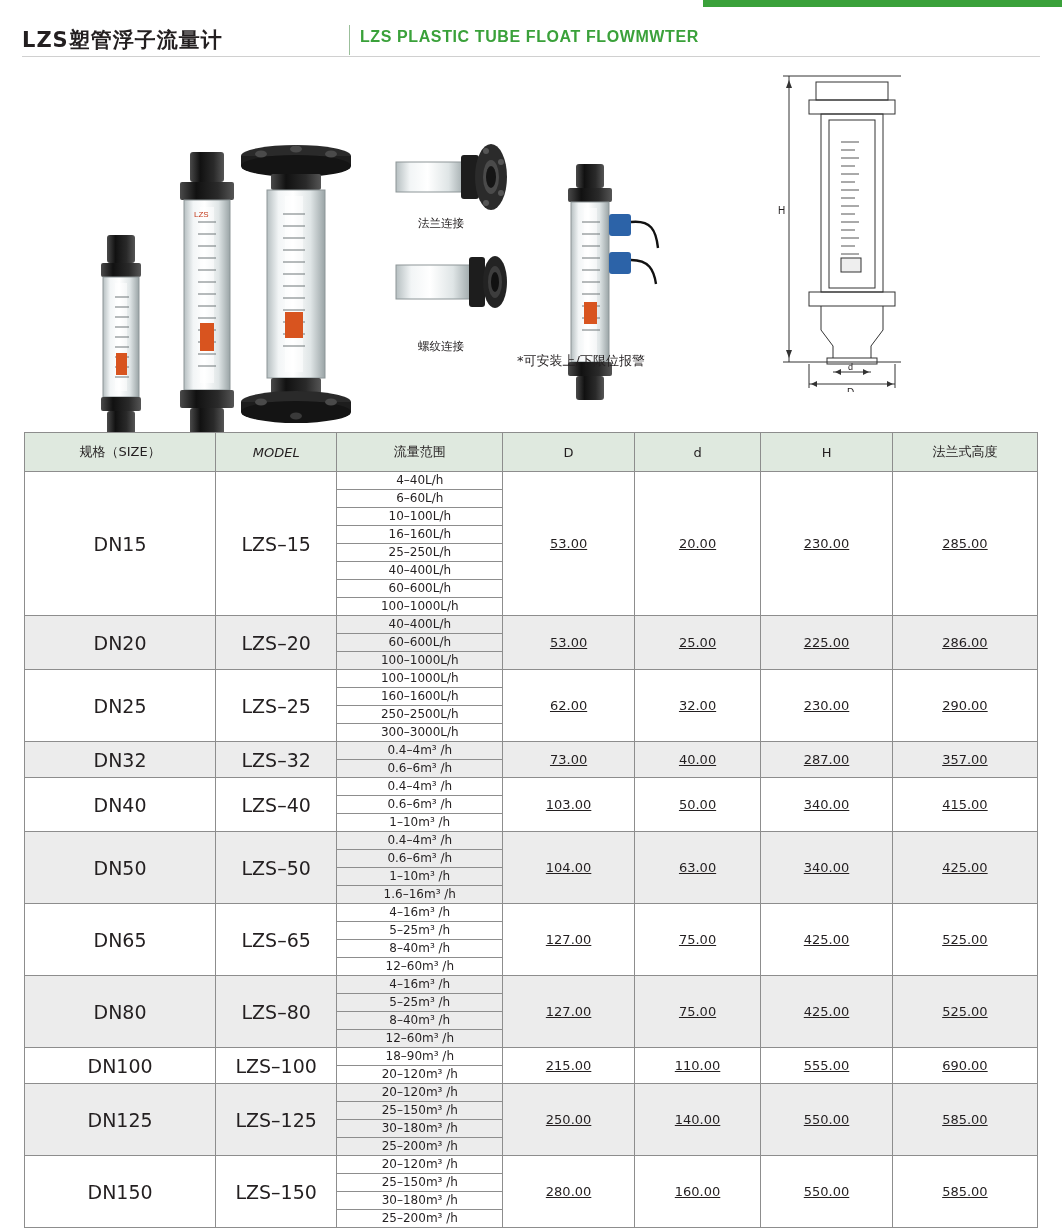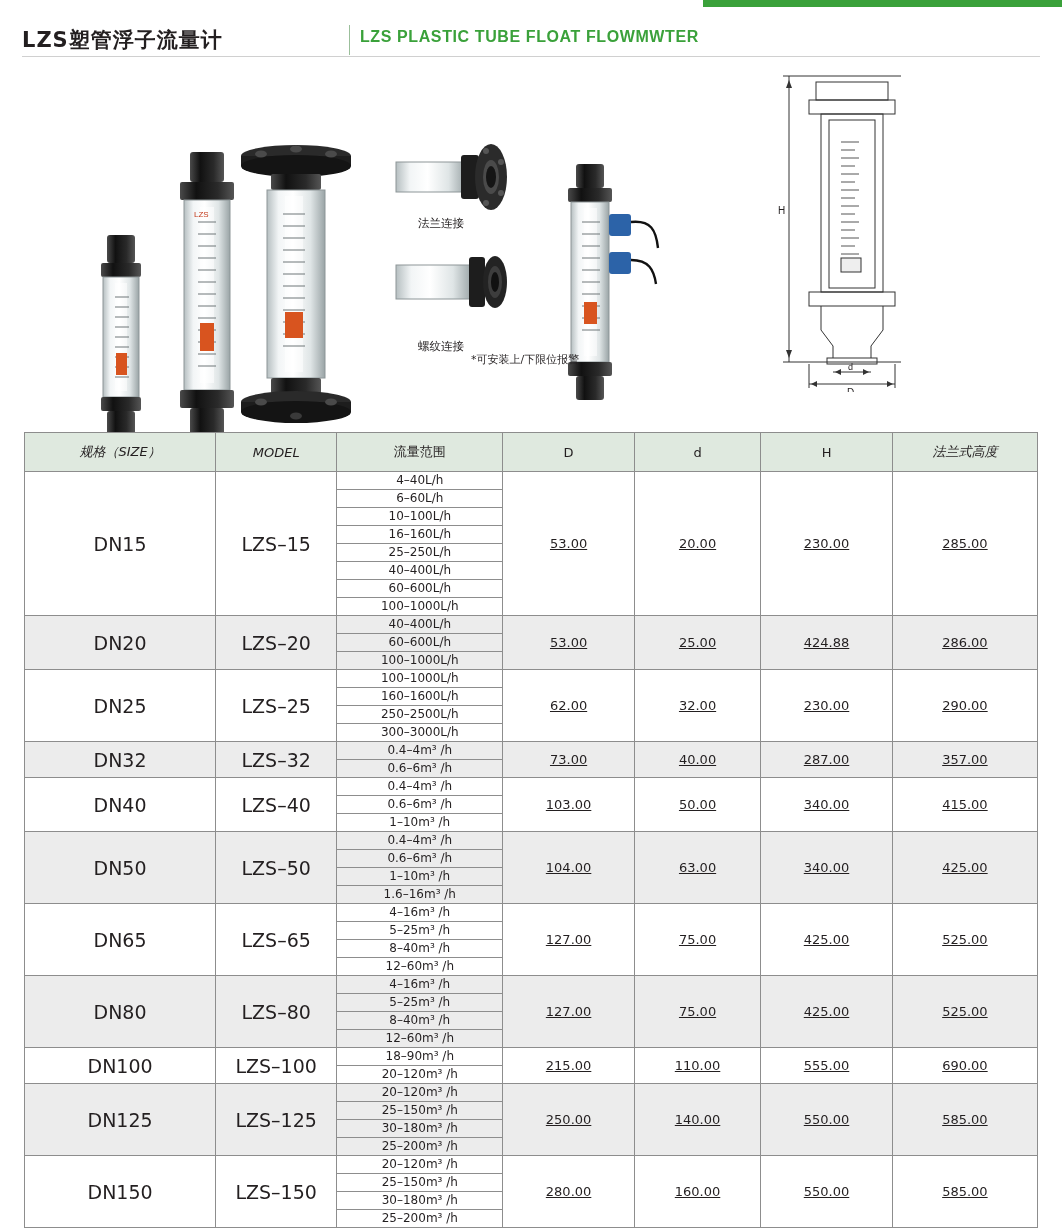--- a/index.html
+++ b/index.html
@@ -40,21 +40,21 @@
   }
 
   
   .photos{position:absolute;left:16px;top:62px;width:862px;height:340px;}
 
   .cap-lbl{
     position:absolute;font-size:11.5px;color:#231f20;text-align:center;width:140px;
     font-family:"DejaVu Sans","Liberation Sans",sans-serif;
   }
   .note-lbl{
-    position:absolute;font-size:11px;color:#231f20;width:220px;
+    position:absolute;font-size:13px;color:#231f20;text-align:center;width:220px;
     font-family:"DejaVu Sans","Liberation Sans",sans-serif;
   }
 
   
   table.spec{
     position:absolute;left:24px;top:432px;
     border-collapse:collapse;
     width:1014px;
     font-size:12.5px;
     font-family:"DejaVu Sans","Liberation Sans",sans-serif;
@@ -70,27 +70,27 @@
     height:38px;
     font-weight:normal;
     font-size:13px;
   }
   td.grp{font-size:19px;}
   td.flow{
     height:17px;line-height:17px;font-size:12px;white-space:nowrap;margin-top:8px;
   }
   tr.alt td{background:#ececec;}
   td.num{font-size:13px;text-decoration:underline;}
-  .col1{width:182px;font-style:italic;}
+  .col1{width:182px;}
   .col2{width:115px;font-style:italic;}
   .col3{width:158px;margin-top:36px;}
   .col4{width:125px;}
   .col5{width:120px;}
   .col6{width:125px;}
-  .col7{width:138px;font-style:italic;}
+  .col7{width:138px;}
 </style>
 </head>
 <body>
 
 <div class="green-bar"></div>
 <div class="header">
   <div class="title-cn">LZS塑管浮子流量计</div>
   <div class="title-sep"></div>
   <div class="title-en">LZS PLASTIC TUBE FLOAT FLOWMWTER</div>
 </div>
@@ -339,21 +339,21 @@
     <tr>
         <td class="flow">100–1000L/h</td>
       </tr>
 
     <tr class="alt">
       <td class="grp" rowspan="3">DN20</td>
       <td class="grp" rowspan="3">LZS–20</td>
       <td class="flow">40–400L/h</td>
       <td class="num" rowspan="3">53.00</td>
       <td class="num" rowspan="3">25.00</td>
-      <td class="num" rowspan="3">424.88</td>
+      <td class="num" rowspan="3">225.00</td>
       <td class="num" rowspan="3">286.00</td>
     </tr>
     <tr class="alt">
         <td class="flow">60–600L/h</td>
       </tr>
     <tr class="alt">
         <td class="flow">100–1000L/h</td>
       </tr>
 
     <tr>

